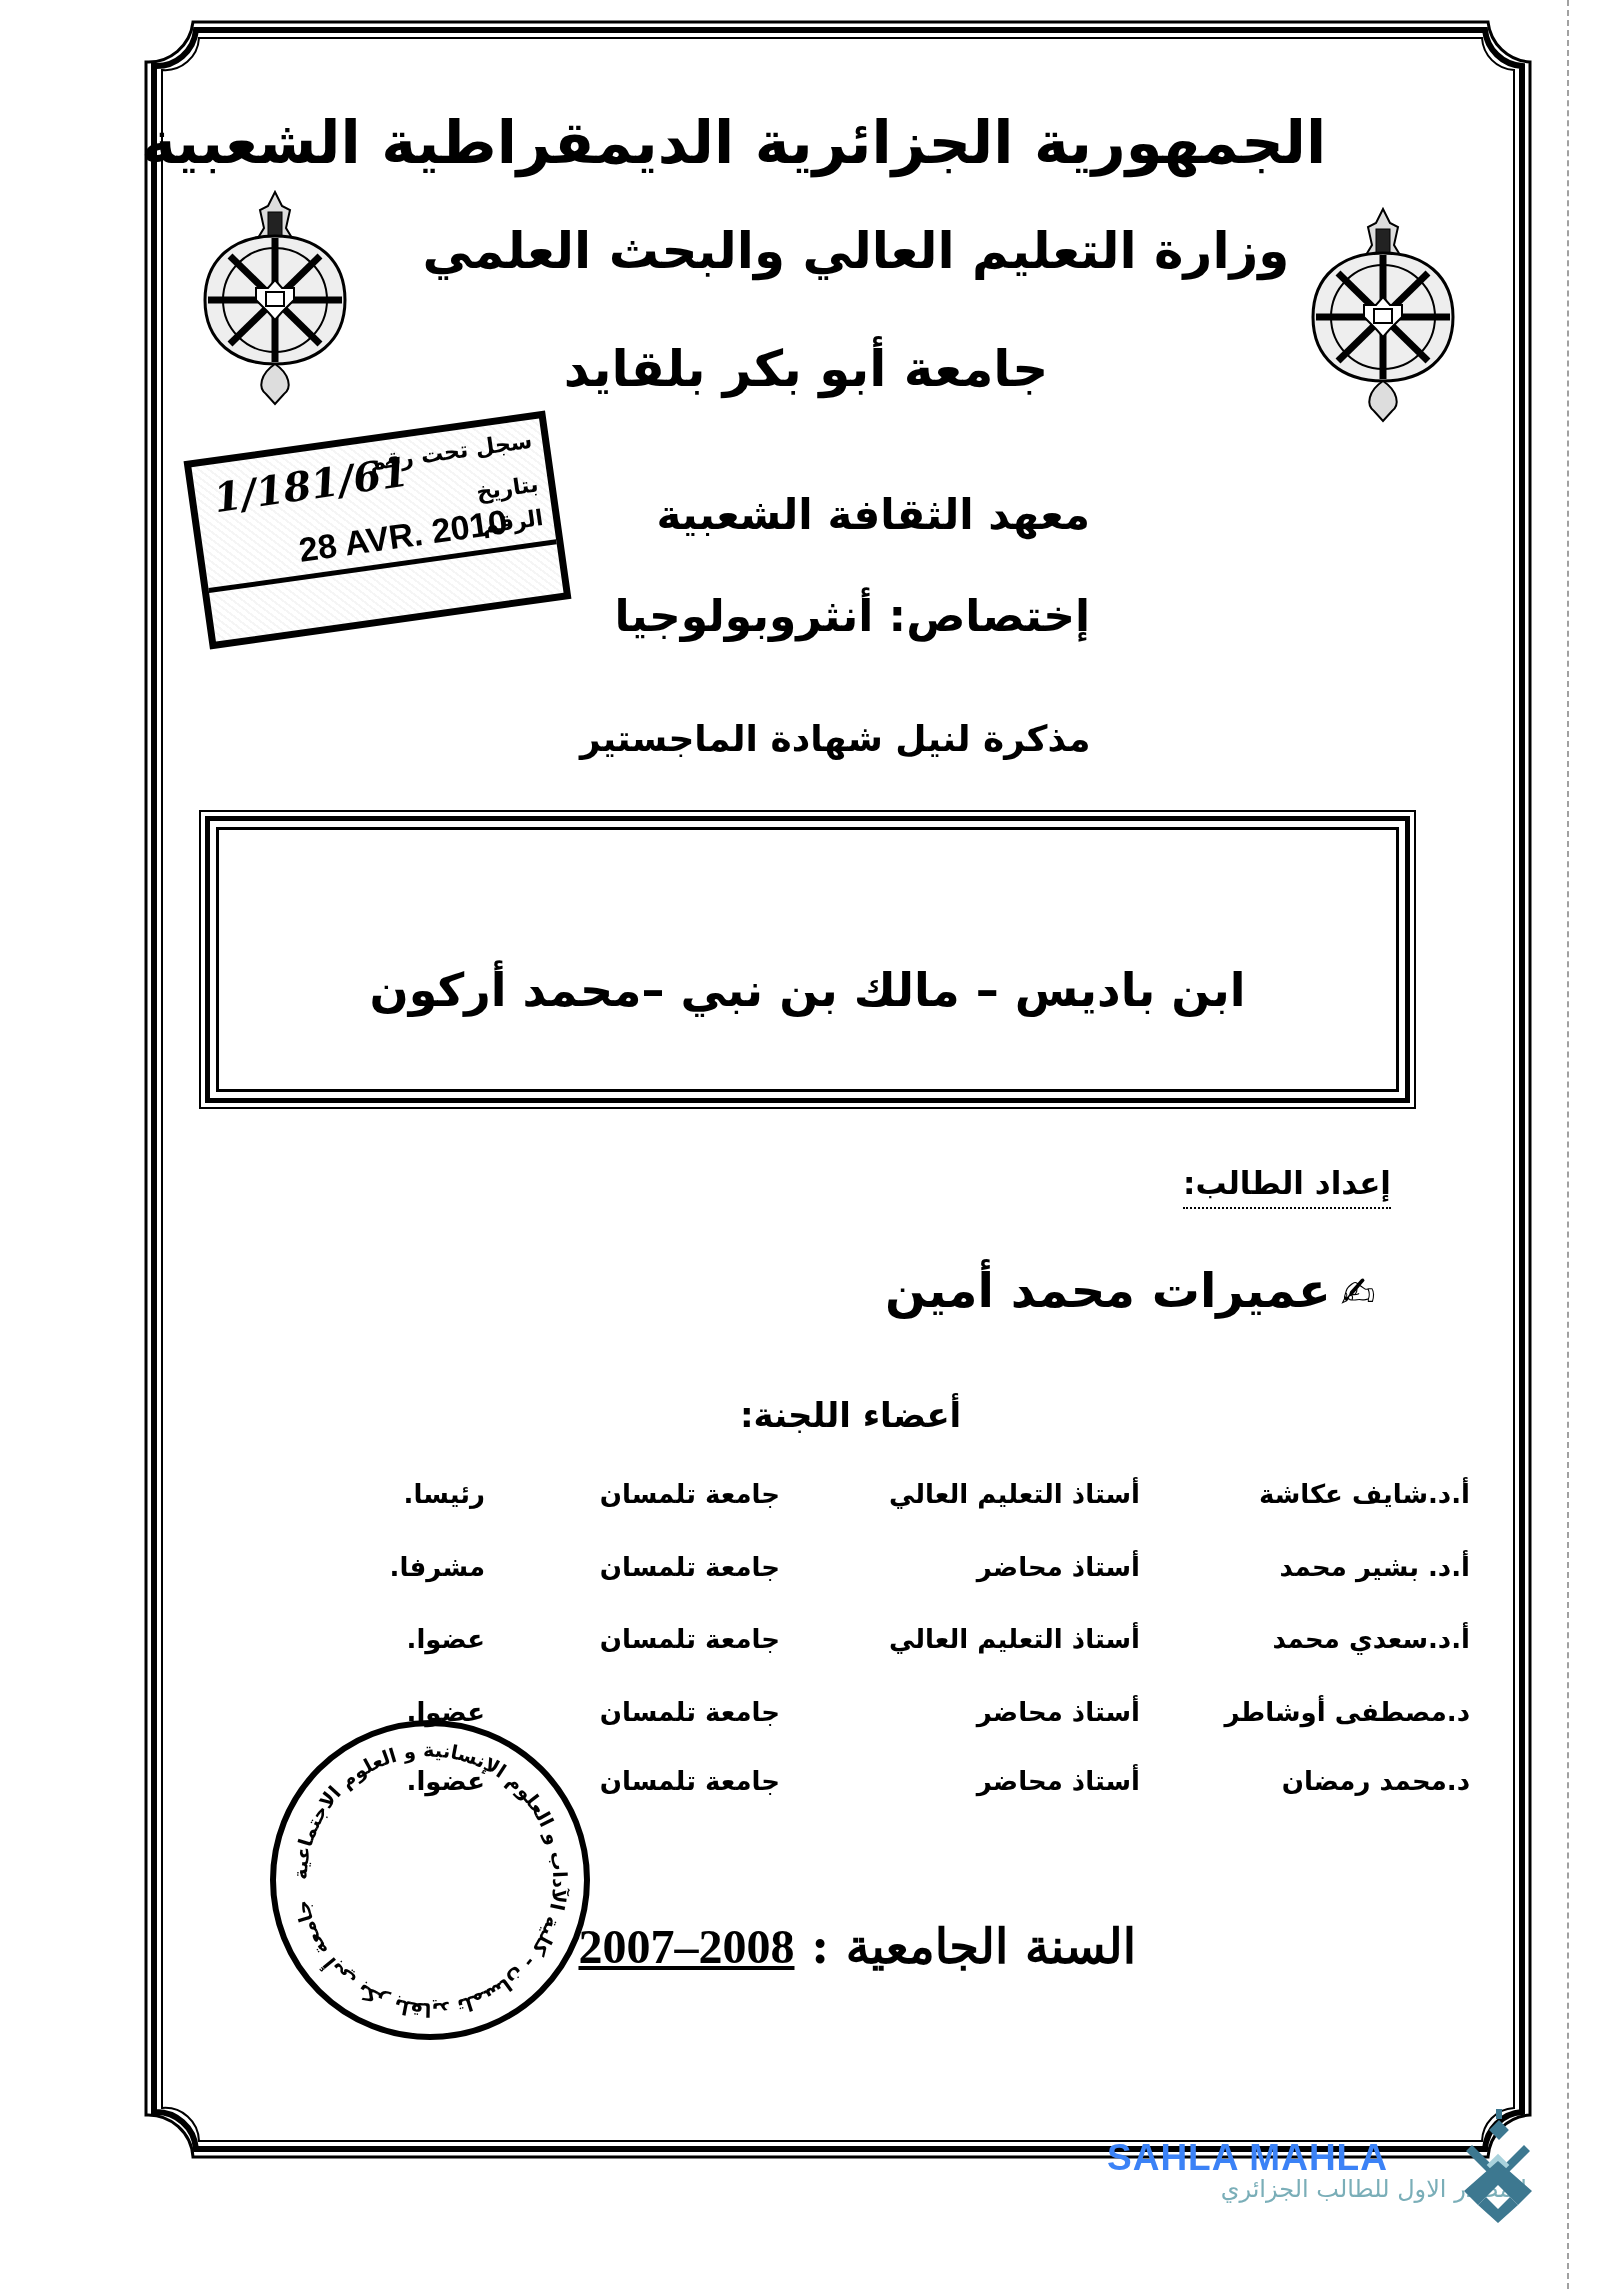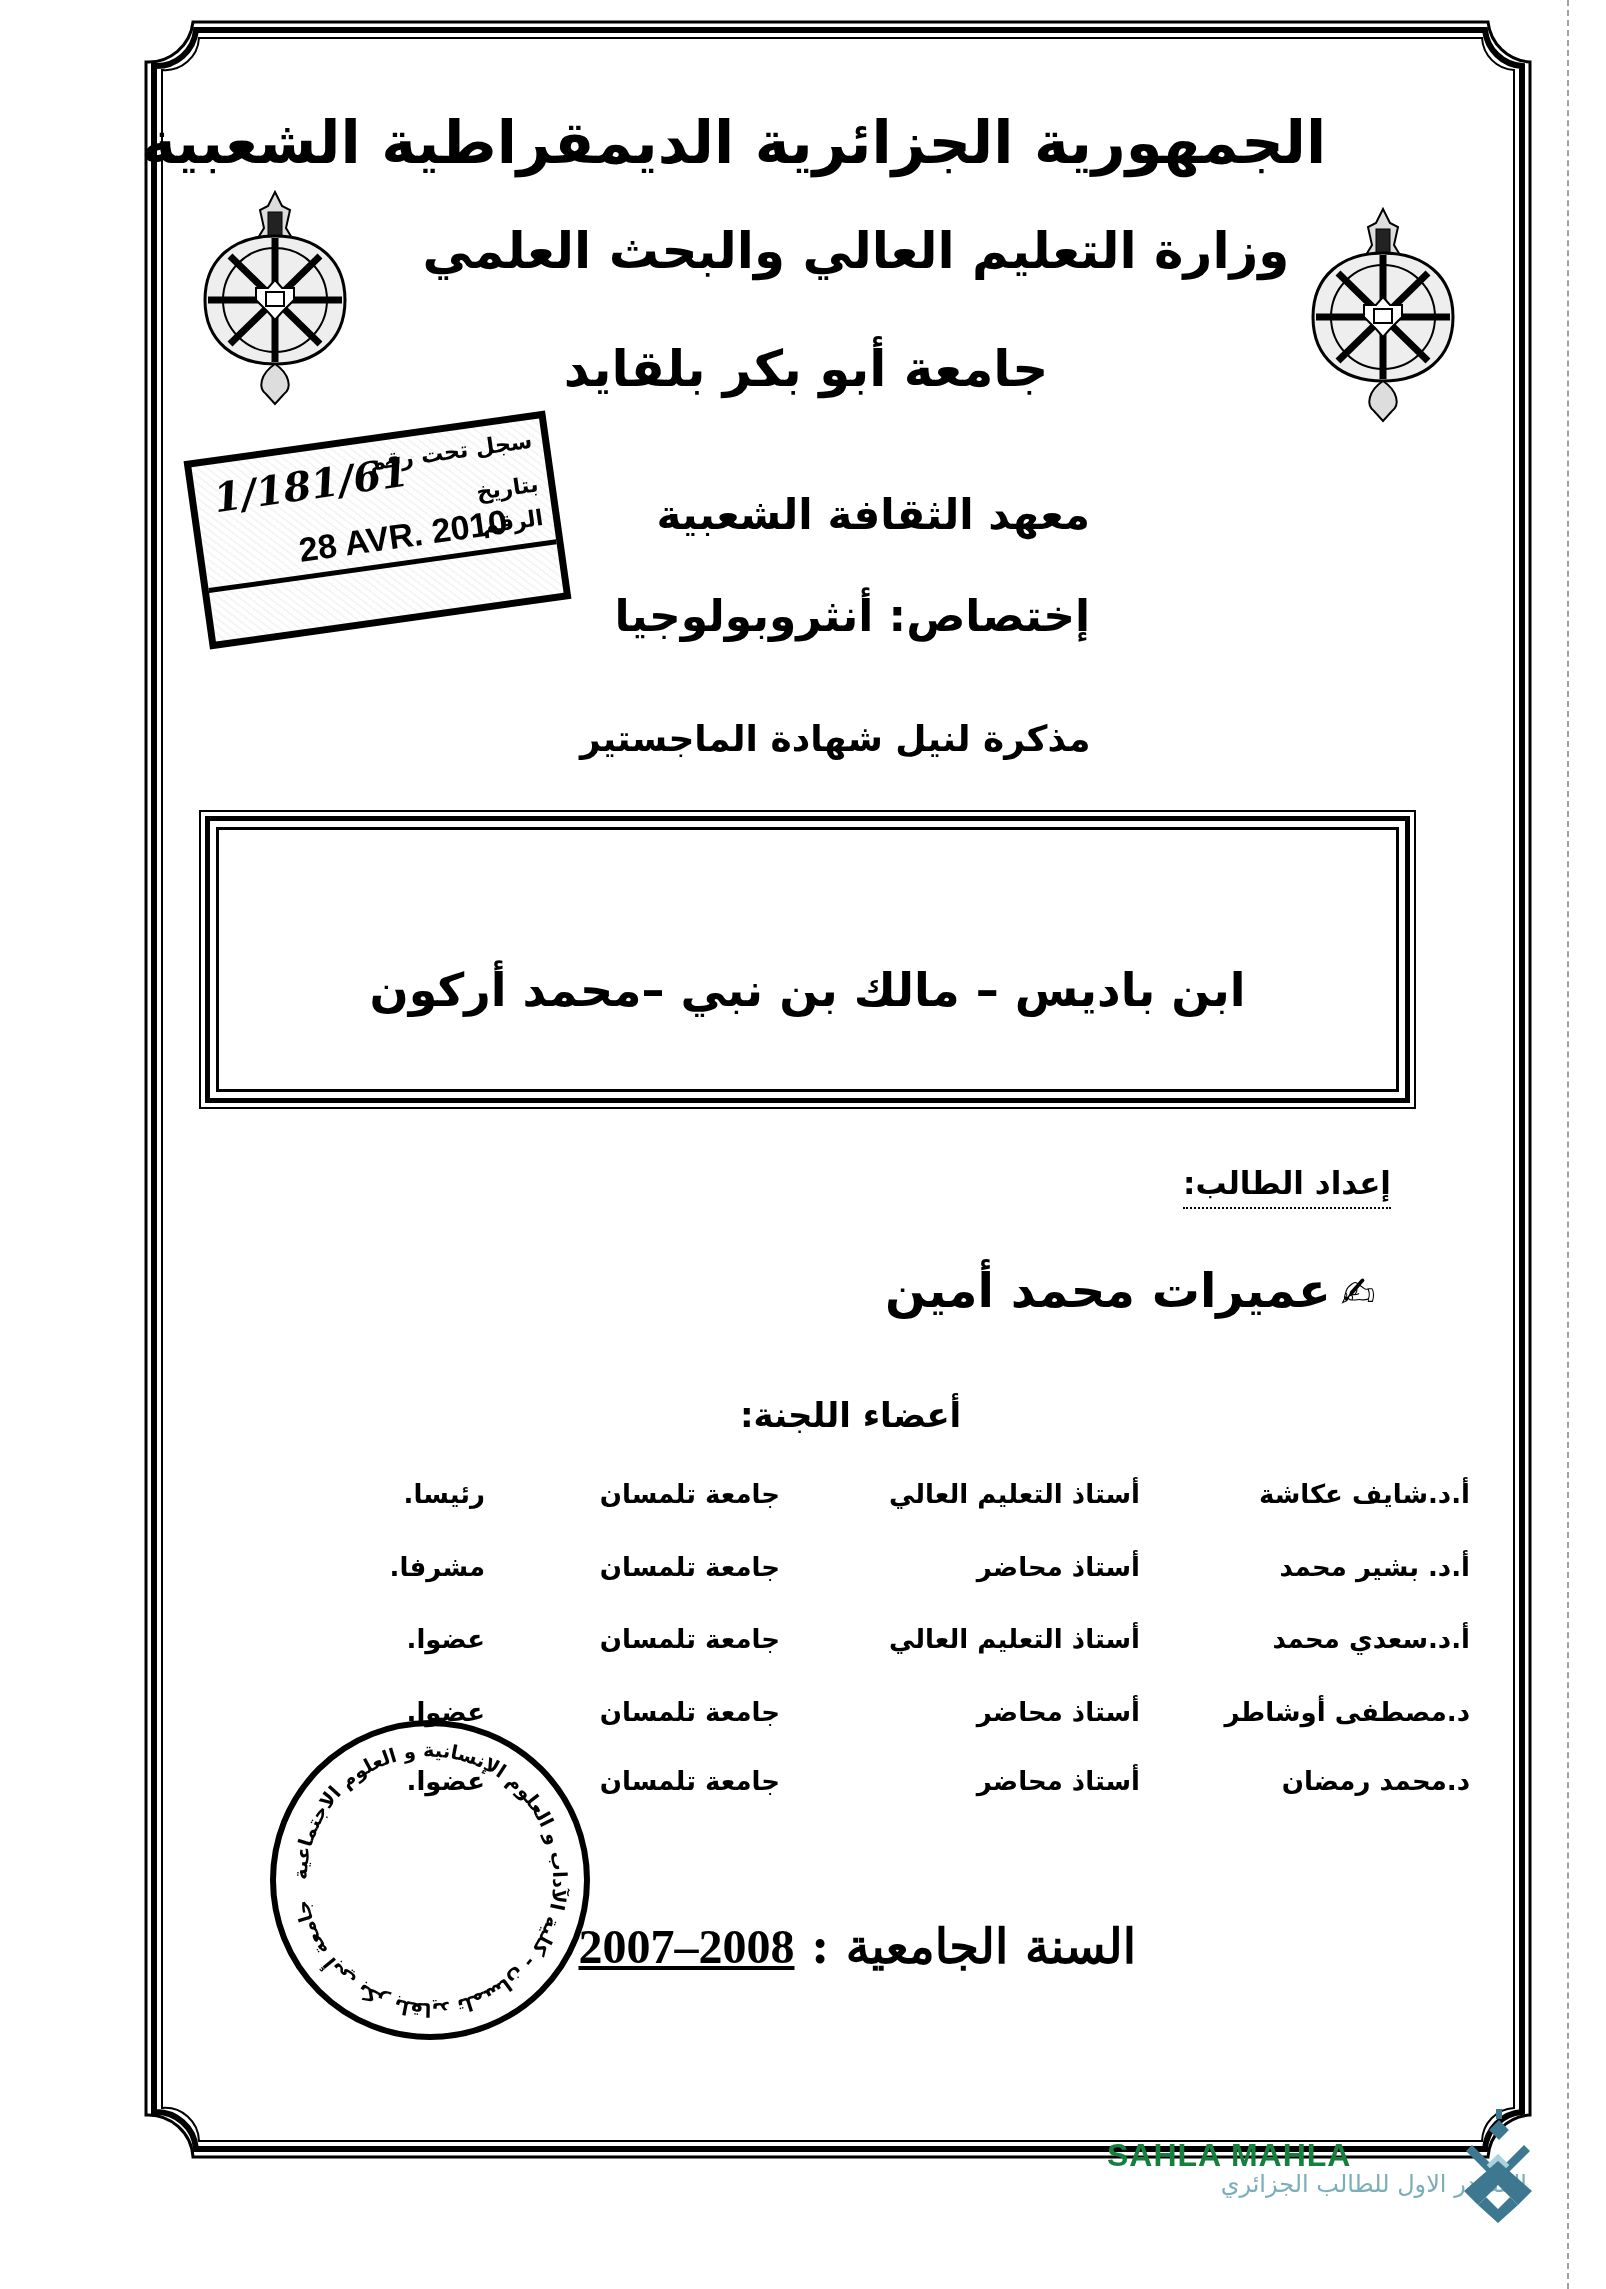--- a/index.html
+++ b/index.html
@@ -100,22 +100,22 @@
   .seal-t1 { top: 52px; }
   .seal-t2 { top: 110px; }
   .seal-ring {
     position: absolute; left: 0; top: 0; width: 100%; height: 100%;
   }
 
   .wm {
     position: absolute; left: 1107px; top: 2137px; width: 420px;
   }
   .wm-brand {
-    font-family: "Liberation Sans", "DejaVu Sans", sans-serif; font-size: 32px; font-weight: bold;
-    color: #15803d; letter-spacing: 1px; white-space: nowrap;
+    font-family: "Liberation Sans", "DejaVu Sans", sans-serif; font-size: 37px; font-weight: bold;
+    color: #3b82f6; letter-spacing: 1px; white-space: nowrap;
   }
   .wm-sub {
     font-family: "DejaVu Sans", sans-serif; font-size: 24px; color: #7aaeb8; direction: rtl;
     text-align: right; white-space: nowrap; margin-top: -4px;
   }
   .wm-logo { position: absolute; left: 1460px; top: 2105px; }
 </style>
 </head>
 <body>
 

